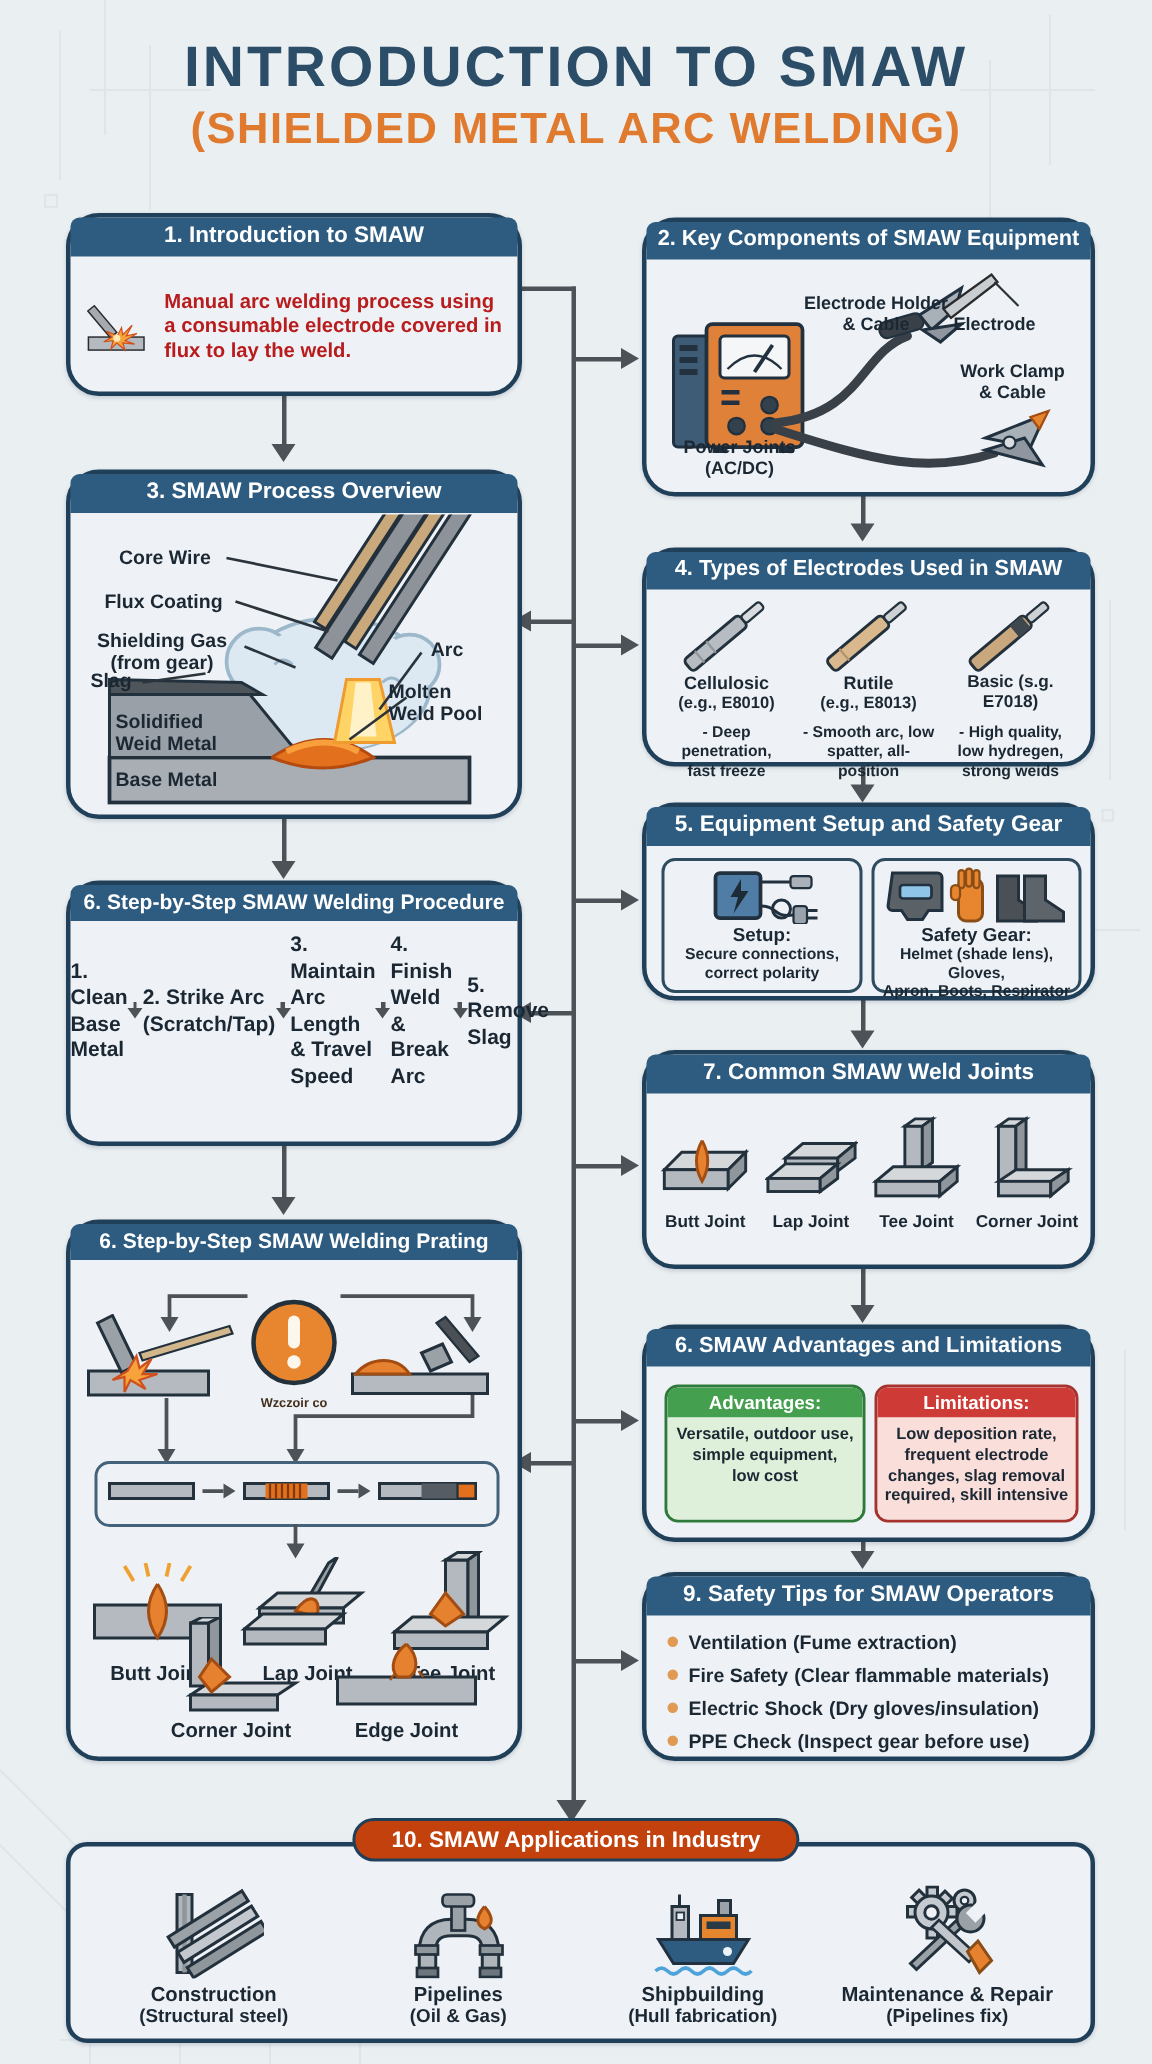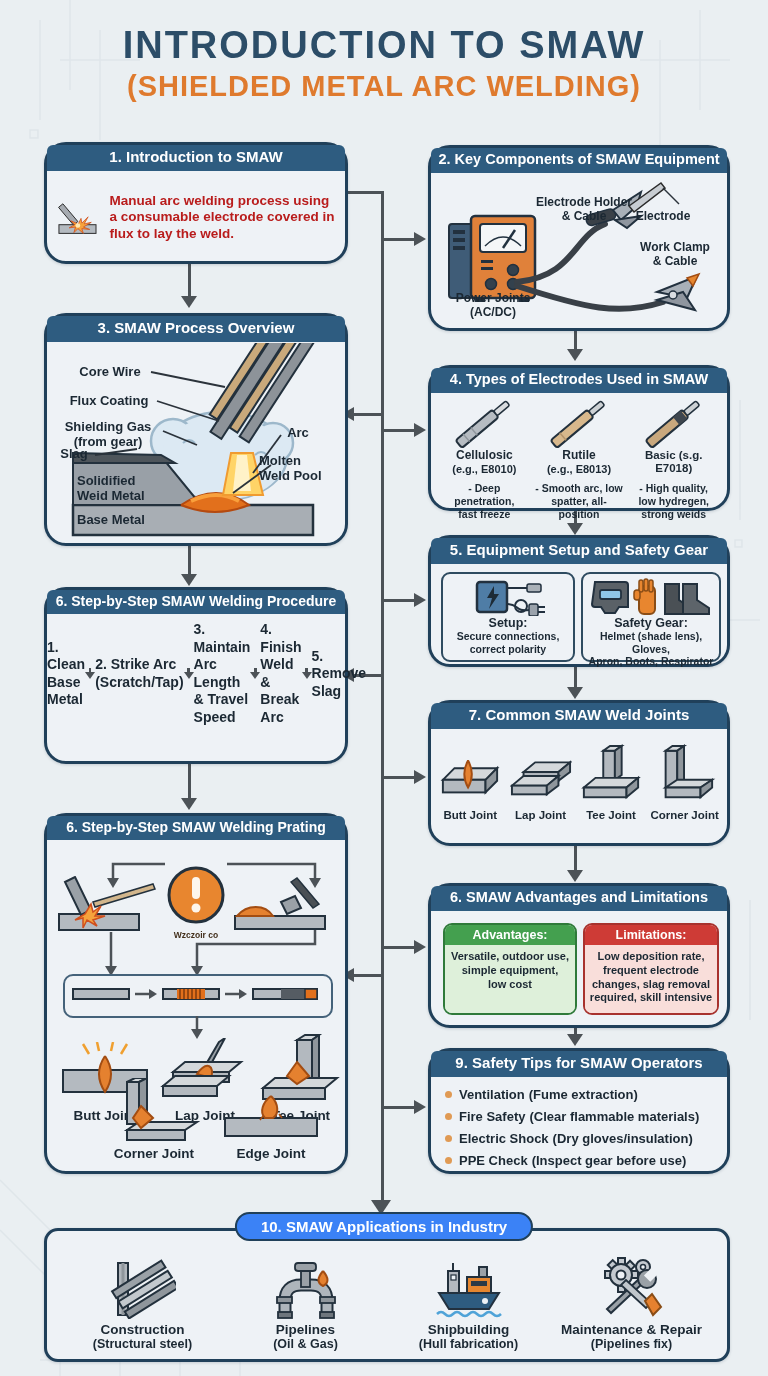--- a/index.html
+++ b/index.html
@@ -52,21 +52,21 @@
   
   .tips{padding:10px 10px 0 14px}
   .tip{display:flex;align-items:baseline;margin-bottom:7px}
   .dot{width:7px;height:7px;border-radius:50%;background:#E09A54;margin-right:7px;flex:0 0 auto;position:relative;top:-1px}
   .t-term{font-size:13px;font-weight:700;color:#1B2833}
   .t-note{font-size:13px;font-weight:600;color:#1B2833;margin-left:4px}
   
   .cap{position:absolute;font-size:8.5px;font-weight:700;color:#43301c;text-align:center}
   .pjlab{position:absolute;font-size:13.5px;font-weight:700;color:#1B2833;text-align:center}
   
-  .pill{position:absolute;left:50%;transform:translateX(-50%);top:-16px;background:#3b82f6;border:2.5px solid #20405A;border-radius:17px;color:#fff;font-size:15px;font-weight:700;padding:4px 24px;white-space:nowrap}
+  .pill{position:absolute;left:50%;transform:translateX(-50%);top:-16px;background:#c2410c;border:2.5px solid #20405A;border-radius:17px;color:#fff;font-size:15px;font-weight:700;padding:4px 24px;white-space:nowrap}
   .apps{display:flex;justify-content:space-around;align-items:flex-start;padding:26px 14px 0}
   .app{text-align:center;width:160px}
   .a-name{font-size:13.5px;font-weight:700;color:#1B2833;margin-top:3px}
   .a-note{font-size:12.5px;font-weight:600;color:#1B2833}
   svg{display:block}
 </style>
 </head>
 <body>
 
 <div class="page">

